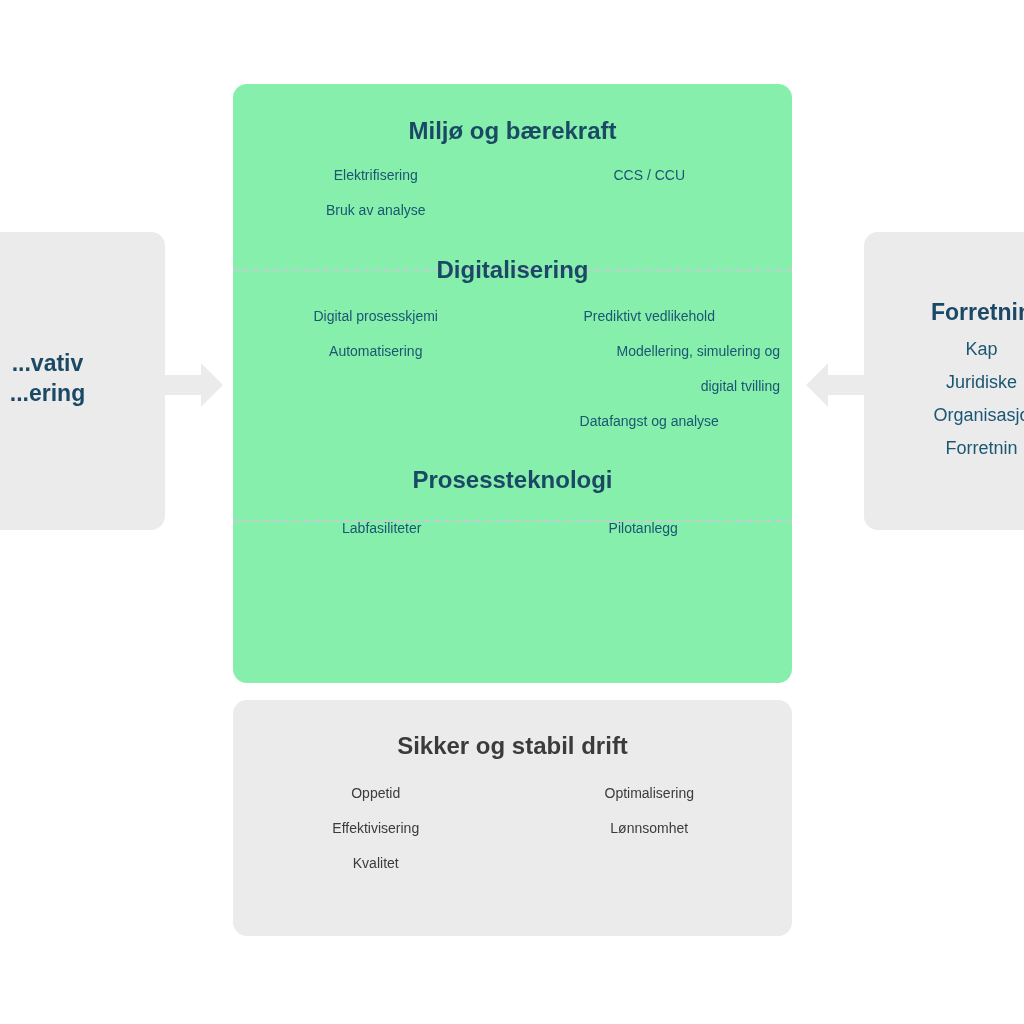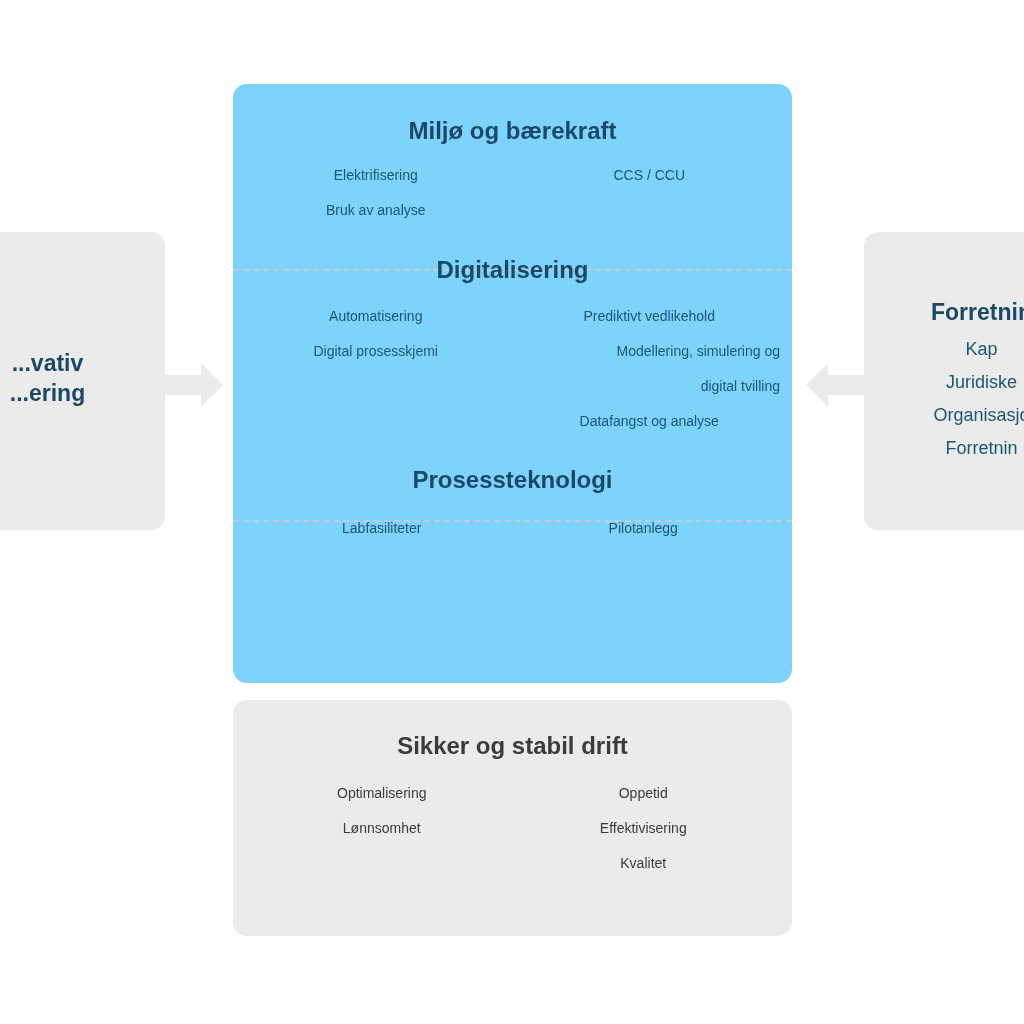--- a/index.html
+++ b/index.html
@@ -21,21 +21,21 @@
     height: 1024px;
   }
 
   
   .box {
     position: absolute;
     box-sizing: border-box;
     border-radius: 14px;
   }
   .box-gray  { background: #ebebeb; }
-  .box-blue  { background: #7dd3fc; }
+  .box-blue  { background: #86efac; }
 
   
   #left-box {
     left: -70px;
     top: 232px;
     width: 235px;
     height: 298px;
   }
   #right-box {
     left: 864px;
@@ -199,22 +199,22 @@
         </div>
       </div>
     </div>
 
     <div class="divider" id="divider-1"></div>
 
     <div class="section" id="sec-digital">
       <div class="sec-title">Digitalisering</div>
       <div class="cols">
         <div class="col col-left">
+          <div class="item">Digital prosesskjemi</div>
           <div class="item">Automatisering</div>
-          <div class="item">Digital prosesskjemi</div>
         </div>
         <div class="col col-right">
           <div class="item">Prediktivt vedlikehold</div>
           <div class="item" style="white-space: pre-line; text-align: right;">Modellering, simulering og
 digital tvilling</div>
           <div class="item">Datafangst og analyse</div>
         </div>
       </div>
     </div>
 
@@ -231,26 +231,26 @@
         </div>
       </div>
     </div>
 
   </div>
 
   <div class="box box-gray" id="bottom-box">
     <div class="section" id="sec-drift">
       <div class="sec-title sec-title-gray">Sikker og stabil drift</div>
       <div class="cols">
-        <div class="col col-right">
-          <div class="item item-gray">Optimalisering</div>
-          <div class="item item-gray">Lønnsomhet</div>
-        </div>
         <div class="col col-left">
           <div class="item item-gray">Oppetid</div>
           <div class="item item-gray">Effektivisering</div>
           <div class="item item-gray">Kvalitet</div>
         </div>
+        <div class="col col-right">
+          <div class="item item-gray">Optimalisering</div>
+          <div class="item item-gray">Lønnsomhet</div>
+        </div>
       </div>
     </div>
   </div>
 
 </div>
 
 </body></html>

